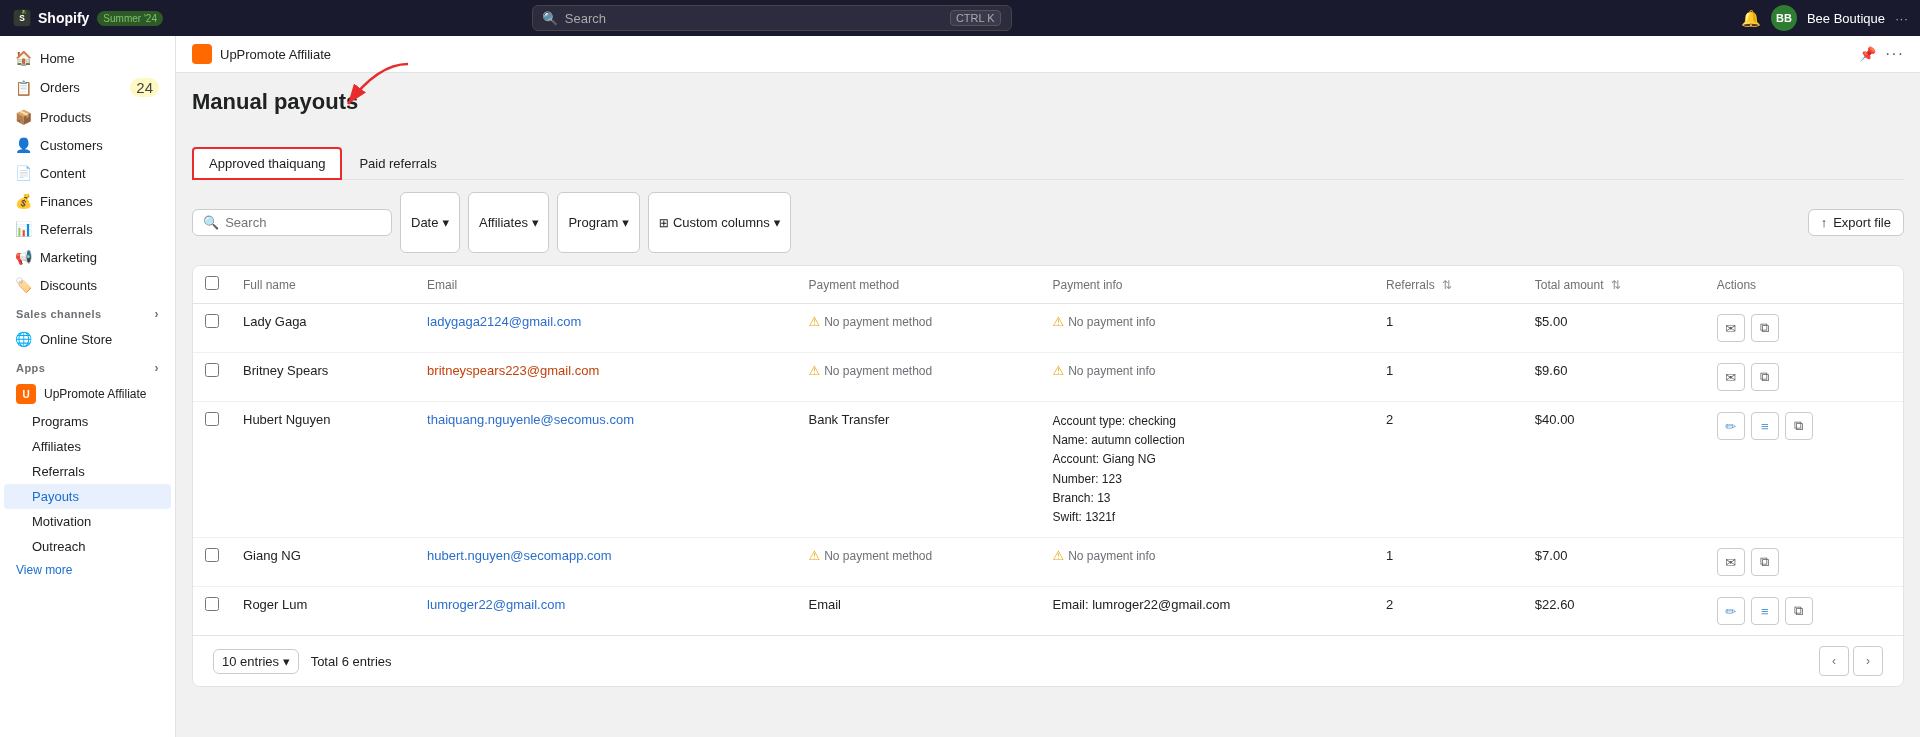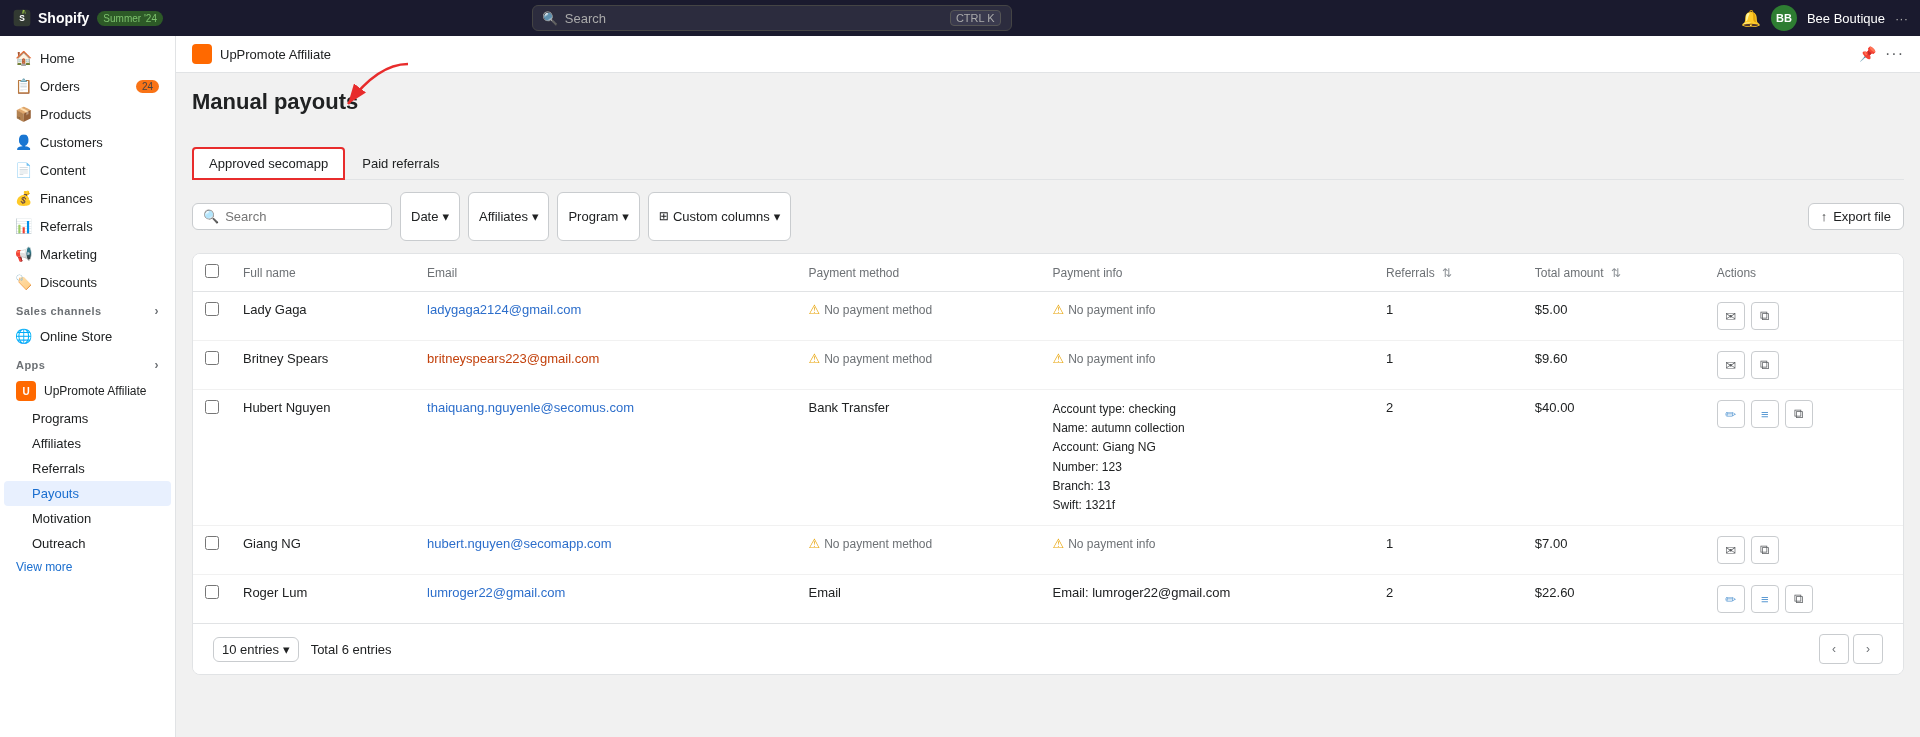--- a/index.html
+++ b/index.html
@@ -65,21 +65,21 @@
       align-items: center;
       gap: 8px;
       padding: 6px 12px;
       cursor: pointer;
       color: #202223;
       font-size: 13px;
       border-radius: 4px;
       margin: 0 4px;
     }
     .sidebar-icon { width: 16px; height: 16px; display: flex; align-items: center; justify-content: center; color: #5c5f62; font-size: 14px; }
-    .sidebar-badge { margin-left: auto; background: #f97316; color: #444; font-size: 10px; padding: 1px 6px; border-radius: 10px; }
+    .sidebar-badge { margin-left: auto; background: #fef9c3; color: #444; font-size: 15px; padding: 1px 6px; border-radius: 10px; }
     .sidebar-section-label {
       font-size: 11px;
       color: #6d7175;
       padding: 8px 16px 4px;
       font-weight: 600;
       letter-spacing: 0.04em;
       display: flex;
       align-items: center;
       justify-content: space-between;
       gap: 8px;
@@ -176,26 +176,26 @@
     .search-box input {
       border: none;
       outline: none;
       font-size: 13px;
       color: #202223;
       width: 100%;
       background: transparent;
     }
     .filter-btn {
       display: flex;
-      align-items: flex-start;
+      align-items: flex-end;
       gap: 4px;
       background: #fff;
       border: 1px solid #c9cccf;
       border-radius: 6px;
-      padding: 16px 10px;
+      padding: 22px 10px;
       cursor: pointer;
       font-size: 13px;
       color: #202223;
     }
     .export-btn {
       margin-left: auto;
       display: flex;
       align-items: center;
       gap: 6px;
       background: #fff;
@@ -411,21 +411,21 @@
               <polygon points="0 0, 8 3, 0 6" fill="#e82c2c"></polygon>
             </marker>
           </defs>
           <path d="M90,5 Q60,5 30,45" stroke="#e82c2c" stroke-width="2.5" fill="none" marker-end="url(#arrowhead)"></path>
         </svg>
       </div>
 
       
       <div class="tabs">
         <div class="tab active">
-          <span>Approved secomapp</span>
+          <span>Approved thaiquang</span>
         </div>
         <div class="tab">
           <span>Paid referrals</span>
         </div>
       </div>
 
       
       <div class="toolbar">
         <div class="search-box">
           <span style="color:#8c9196">🔍</span>

